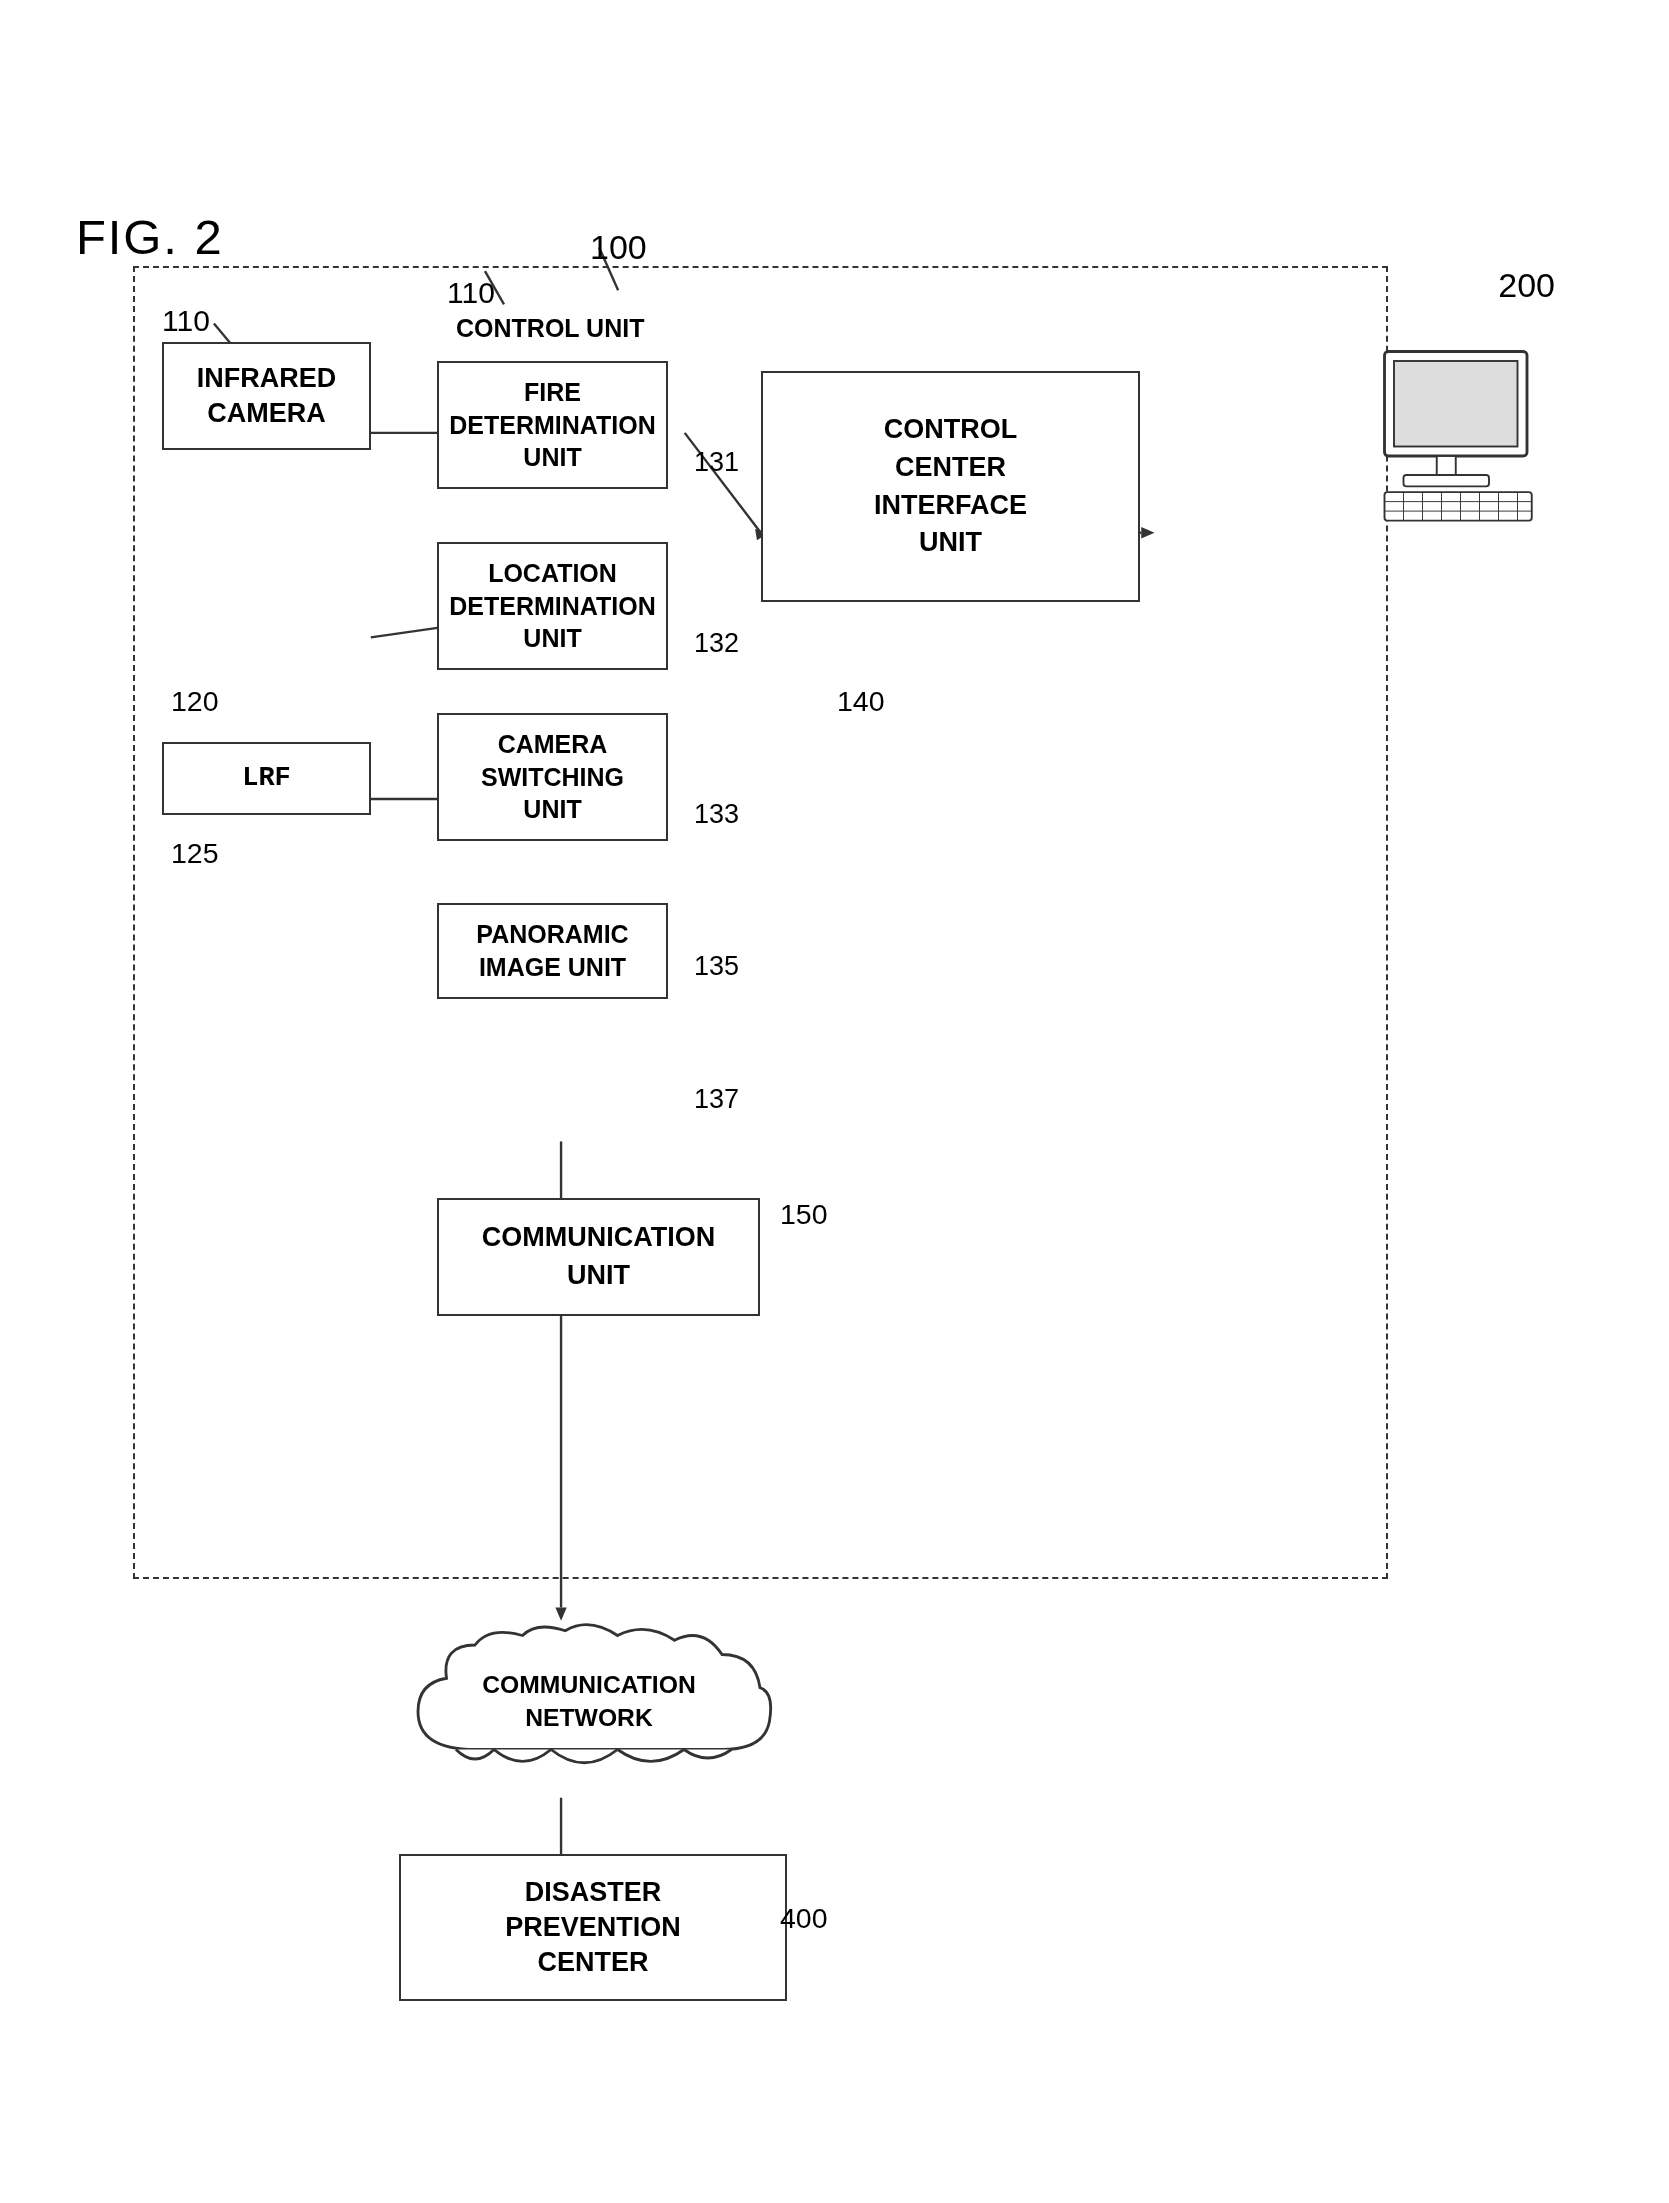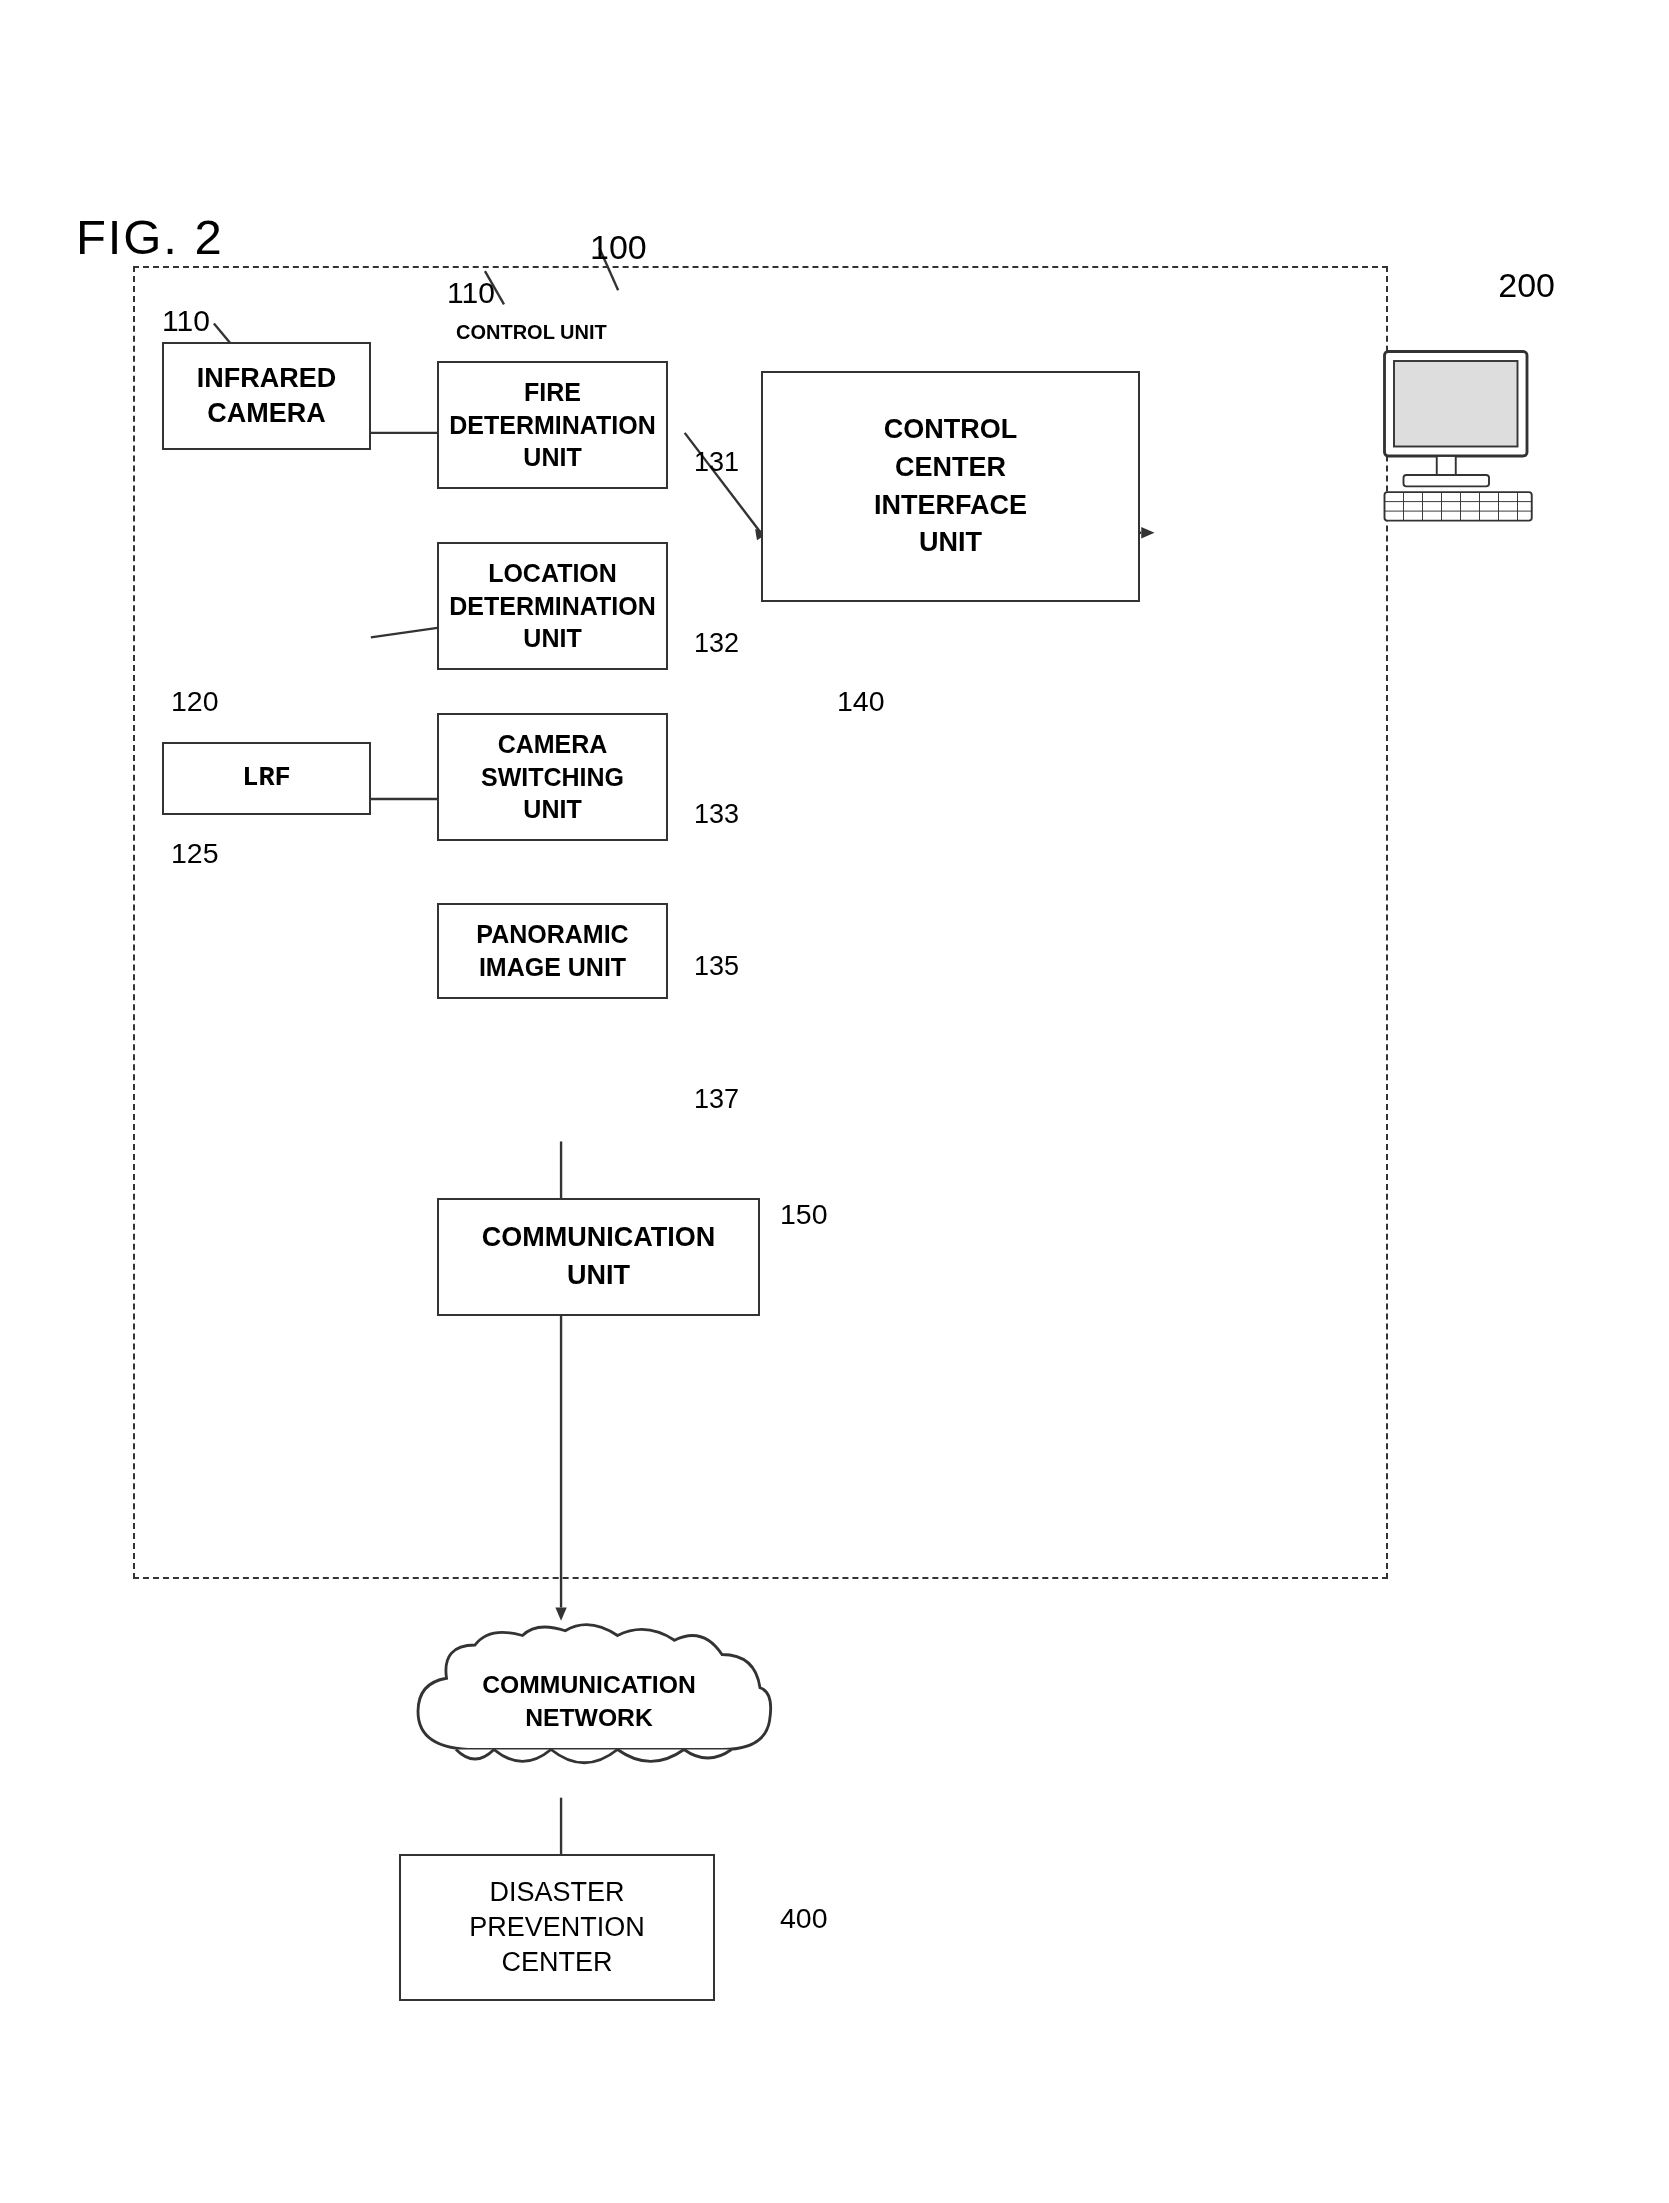--- a/index.html
+++ b/index.html
@@ -104,23 +104,22 @@
       top: 685px;
       left: 95px;
       font-size: 28.5px;
     }
 
     
     .control-unit-label {
       position: absolute;
       top: 162px;
       left: 380px;
-      font-size: 20px;
-      font-weight: bold;
-      margin-top: 7px;
+      font-size: 25px;
+      font-weight: bold;
     }
 
     
     .sub-box {
       position: absolute;
       left: 361px;
       width: 231px;
       border: 2.4px solid #333;
       text-align: center;
       font-size: 25px;
@@ -200,25 +199,25 @@
     .cloud-svg {
       width: 380px;
       height: 190px;
     }
 
     
     .box-disaster {
       position: absolute;
       top: 1702px;
       left: 323px;
-      width: 316px;
+      width: 388px;
       border: 2.4px solid #333;
       text-align: center;
       font-size: 27px;
-      font-weight: normal;
+      font-weight: bold;
       padding: 19px 9.5px;
       background: #fff;
       line-height: 1.3;
     }
 
     
     .label-300 {
       position: absolute;
       top: 1750px;
       left: 704px;

